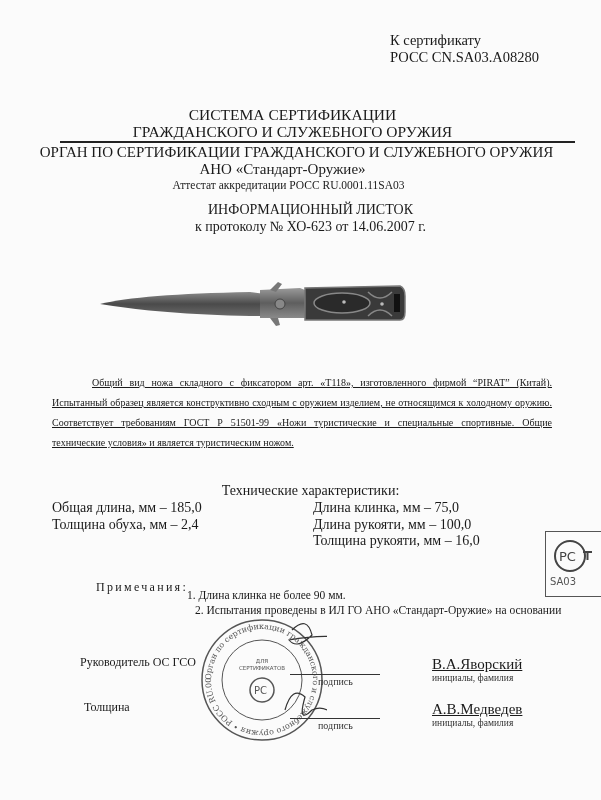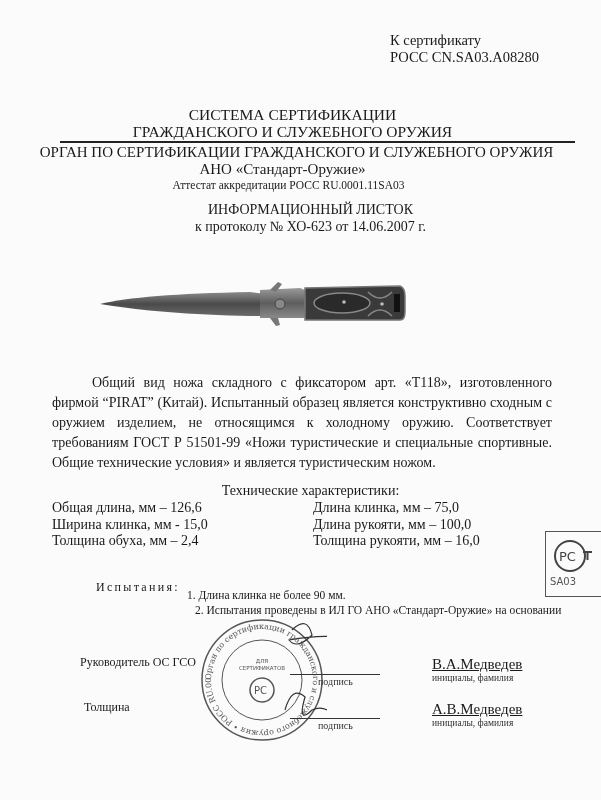--- a/index.html
+++ b/index.html
@@ -10,21 +10,21 @@
   .center { left:0; width:601px; text-align:center; }
   .sys1 { top:106px; font-size:15.5px; left:-8px; }
   .sys2 { top:123px; font-size:15.5px; left:-8px; }
   .rule { left:60px; top:141px; width:515px; height:1.5px; background:#222; }
   .org { top:144px; font-size:15px; left:-4px; }
   .ano { top:161px; font-size:15px; left:-18px; }
   .att { top:179px; font-size:11.5px; left:-12px; }
   .info-title { top:202px; font-size:14px; left:10px; }
   .info-proto { top:219px; font-size:14px; left:10px; }
   .knife { left:100px; top:280px; }
-  .para { left:52px; top:373px; width:500px; font-size:14px; line-height:20px; text-align:justify; }
+  .para { left:52px; top:373px; width:500px; font-size:10px; line-height:20px; text-align:justify;text-decoration:underline; }
   .para .indent { display:inline-block; width:40px; }
   .tech-h { top:483px; left:10px; font-size:14px; }
   .col { font-size:14px; line-height:16.5px; }
   .colL { left:52px; top:500px; }
   .colR { left:313px; top:500px; }
   .notes-l { left:96px; top:580px; font-size:12px; letter-spacing:2.3px; }
   .notes { left:187px; top:580px; font-size:11.5px; line-height:15px;margin-top:8px; }
   .notes .n2 { padding-left:8px; }
   .u { text-decoration:underline; }
   .stamp-rst { left:545px; top:531px; width:55px; height:64px; border:1px solid #555; border-right:none; }
@@ -85,40 +85,39 @@
     <rect x="294" y="14" width="6" height="18" fill="#111"></rect>
   </svg>
 </div>
 
 <div class="abs para">
   <span class="indent"></span><span>Общий вид ножа складного с фиксатором арт. «Т118», изготовленного фирмой “PIRAT” (Китай). Испытанный образец является конструктивно сходным с оружием изделием, не относящимся к холодному оружию. Соответствует требованиям ГОСТ Р 51501-99 «Ножи туристические и специальные спортивные. Общие технические условия» и является туристическим ножом.</span>
 </div>
 
 <div class="abs center tech-h">Технические характеристики:</div>
 <div class="abs col colL">
-  <div>Общая длина, мм – 126,6</div>
-  <div>Ширина клинка, мм - 15,0</div>
+  <div>Общая длина, мм – 185,0</div>
   <div>Толщина обуха, мм – 2,4</div>
 </div>
 <div class="abs col colR">
   <div>Длина клинка, мм – 75,0</div>
   <div>Длина рукояти, мм – 100,0</div>
   <div>Толщина рукояти, мм – 16,0</div>
 </div>
 
 <div class="abs stamp-rst">
   <svg width="55" height="64" viewBox="0 0 55 64">
     <circle cx="24" cy="24" r="15" fill="none" stroke="#444" stroke-width="2"></circle>
     <text x="13" y="29" font-family="DejaVu Sans, sans-serif" font-size="13" fill="#444">PC</text>
     <path d="M37 20 L46 20 M41.5 20 L41.5 28" stroke="#444" stroke-width="2"></path>
   </svg>
   <div class="abs" style="left:4px;top:44px;font-family:'DejaVu Sans',sans-serif;font-size:10px;color:#555;">SA03</div>
 </div>
 
-<div class="abs notes-l">Испытания:</div>
+<div class="abs notes-l">Примечания:</div>
 <div class="abs notes">
   <div>1. Длина клинка не более 90 мм.</div>
   <div class="n2">2. Испытания проведены в ИЛ ГО АНО «Стандарт-Оружие» на основании</div>
 </div>
 
 <div class="abs seal">
   <svg width="130" height="130" viewBox="0 0 130 130">
     <circle cx="65" cy="65" r="60" fill="none" stroke="#555" stroke-width="1.5"></circle>
     <circle cx="65" cy="65" r="40" fill="none" stroke="#555" stroke-width="1"></circle>
     <path id="ring" d="M65 65 m-51 0 a51 51 0 1 1 102 0 a51 51 0 1 1 -102 0" fill="none"></path>
@@ -129,20 +128,20 @@
     <text x="57" y="79" font-family="DejaVu Sans, sans-serif" font-size="10" fill="#555">PC</text>
 
     <path d="M95 15 Q110 0 115 20 Q100 35 92 25 Q120 20 140 22" stroke="#333" stroke-width="1.2" fill="none"></path>
     <path d="M88 95 Q95 70 108 82 Q100 110 115 95 Q125 90 135 98" stroke="#333" stroke-width="1.2" fill="none"></path>
   </svg>
 </div>
 
 <div class="abs sig-label role1">Руководитель ОС ГСО</div>
 <div class="abs sig-line" style="left:290px;top:674px;width:90px;"></div>
 <div class="abs podpis" style="left:318px;top:676px;">подпись</div>
-<div class="abs name" style="left:432px;top:656px;">В.А.Медведев</div>
+<div class="abs name" style="left:432px;top:656px;">В.А.Яворский</div>
 <div class="abs nsub" style="left:432px;top:673px;">инициалы, фамилия</div>
 
 <div class="abs sig-label role2">Толщина</div>
 <div class="abs sig-line" style="left:290px;top:718px;width:90px;"></div>
 <div class="abs podpis" style="left:318px;top:720px;">подпись</div>
 <div class="abs name" style="left:432px;top:701px;">А.В.Медведев</div>
 <div class="abs nsub" style="left:432px;top:718px;">инициалы, фамилия</div>
 
 </body></html>

